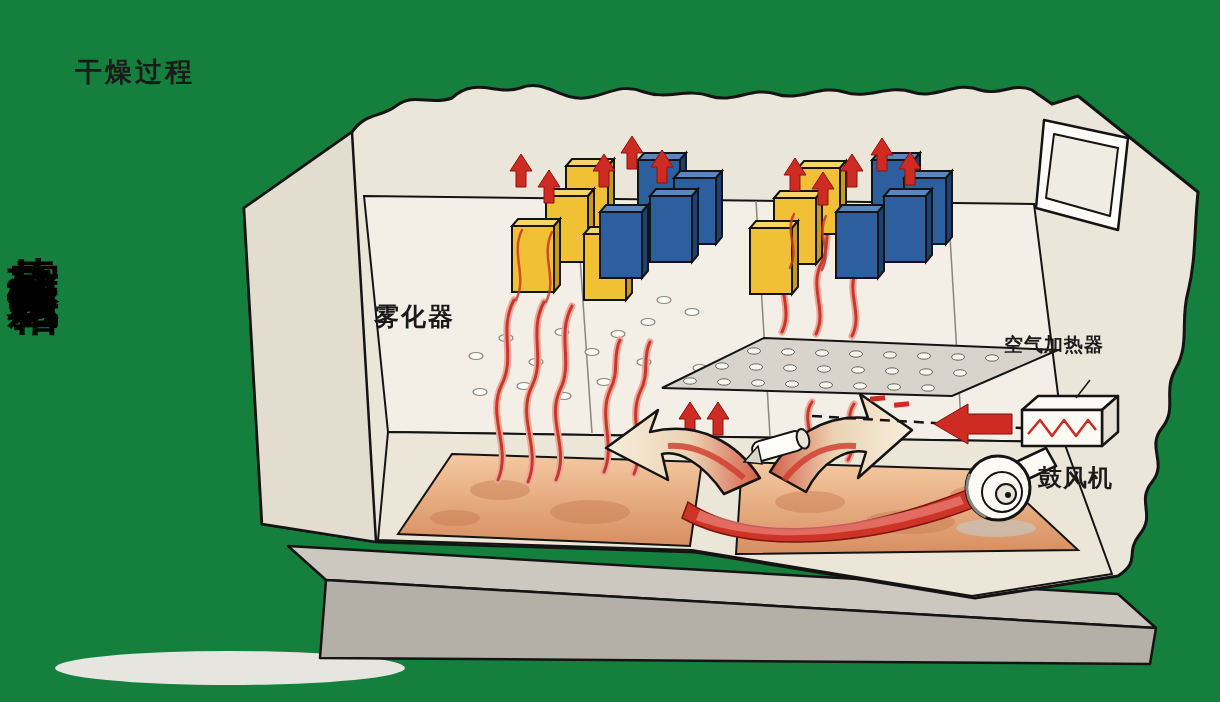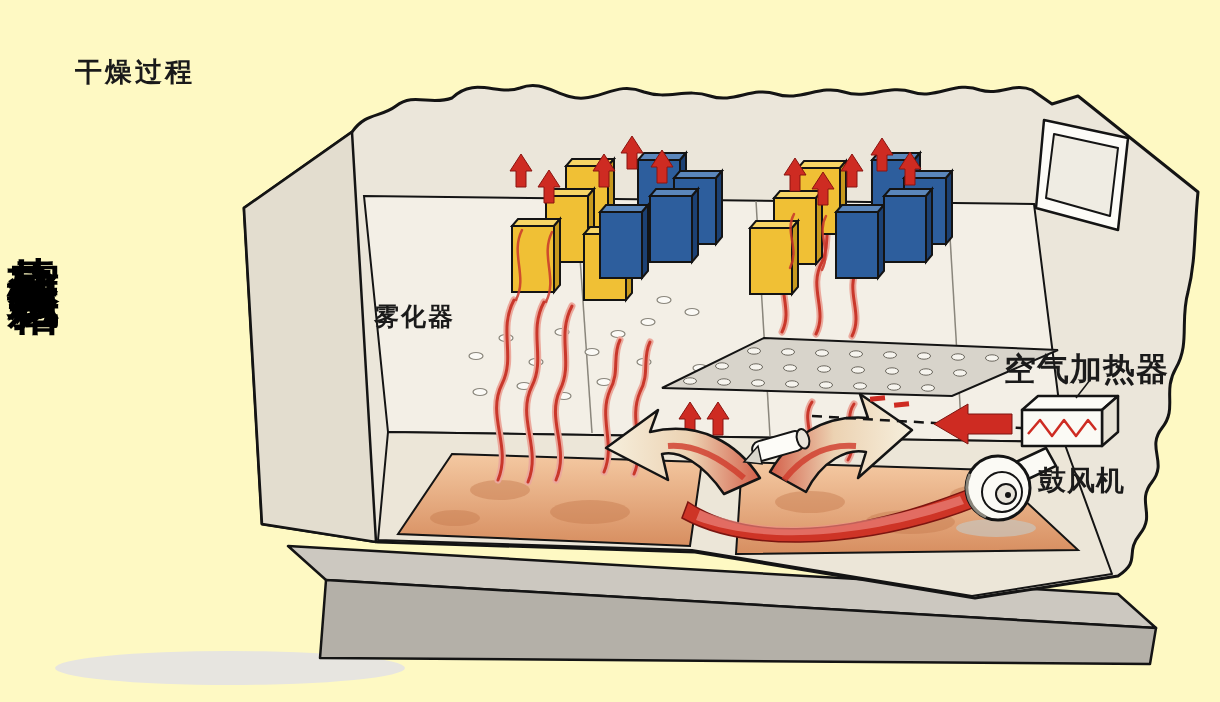--- a/index.html
+++ b/index.html
@@ -1,26 +1,26 @@
 <!DOCTYPE html>
 <html><head>
 <meta charset="utf-8">
 <style>
   html,body{margin:0;padding:0;background:#ffffff;}
-  .stage{position:relative;width:1220px;height:702px;background:#fef9c3;overflow:hidden;
+  .stage{position:relative;width:1220px;height:702px;background:#15803d;overflow:hidden;
          font-family:"Liberation Sans",sans-serif;}
   .stage svg{position:absolute;left:0;top:0;}
   .lbl{position:absolute;color:#1a1a1a;font-weight:700;white-space:nowrap;z-index:5;}
   #process-label{left:75px;top:54px;font-size:27px;letter-spacing:3px;}
   #side-title{left:6px;top:214px;font-size:52px;font-weight:700;line-height:1.06;
               writing-mode:vertical-rl;text-orientation:upright;letter-spacing:5px;
               font-family:"Liberation Serif",serif;color:#000;}
   #atomizer-label{left:374px;top:300px;font-size:25px;letter-spacing:2px;}
-  #air-heater-label{left:1004px;top:348px;font-size:32px;letter-spacing:1px;}
-  #blower-label{left:1038px;top:462px;font-size:28px;letter-spacing:1px;}
+  #air-heater-label{left:1004px;top:332px;font-size:19px;letter-spacing:1px;}
+  #blower-label{left:1038px;top:462px;font-size:24px;letter-spacing:1px;}
 </style>
 </head>
 <body>
 
 <div class="stage">
 
 <svg width="1220" height="702" viewBox="0 0 1220 702">
   <defs>
     <linearGradient id="gradL" x1="0" y1="0" x2="1" y2="0">
       <stop offset="0" stop-color="#f6efdd"></stop>

